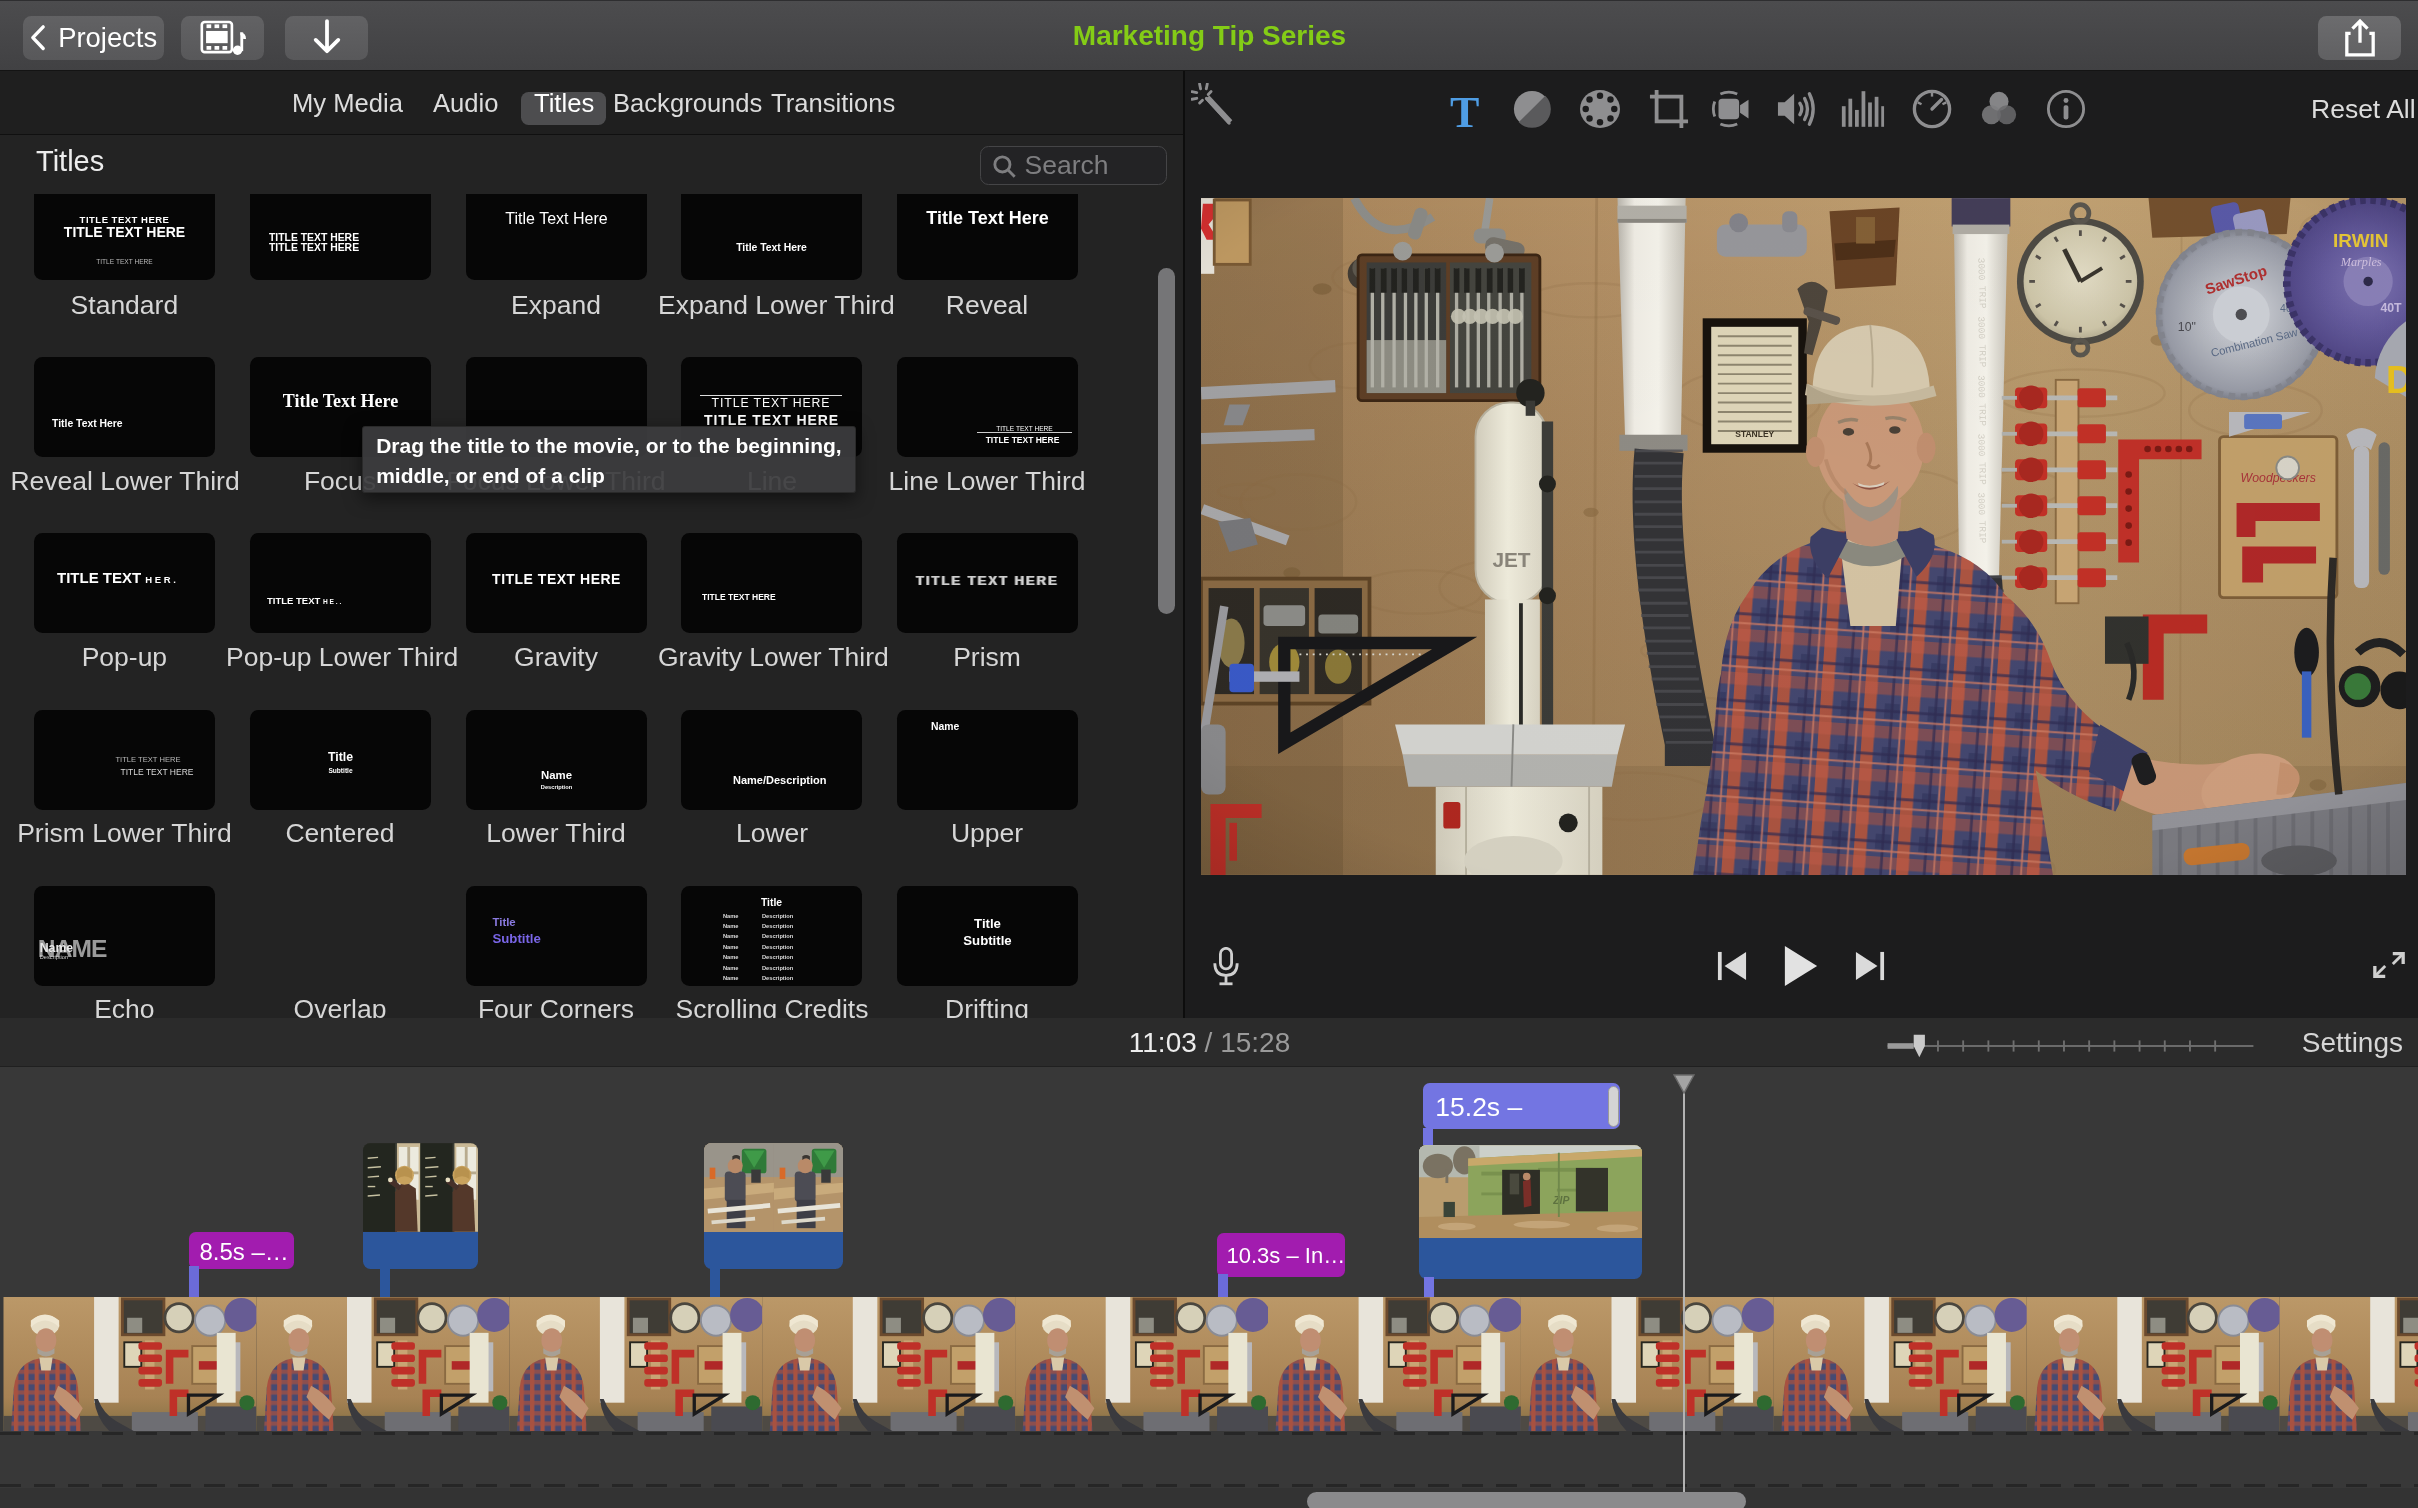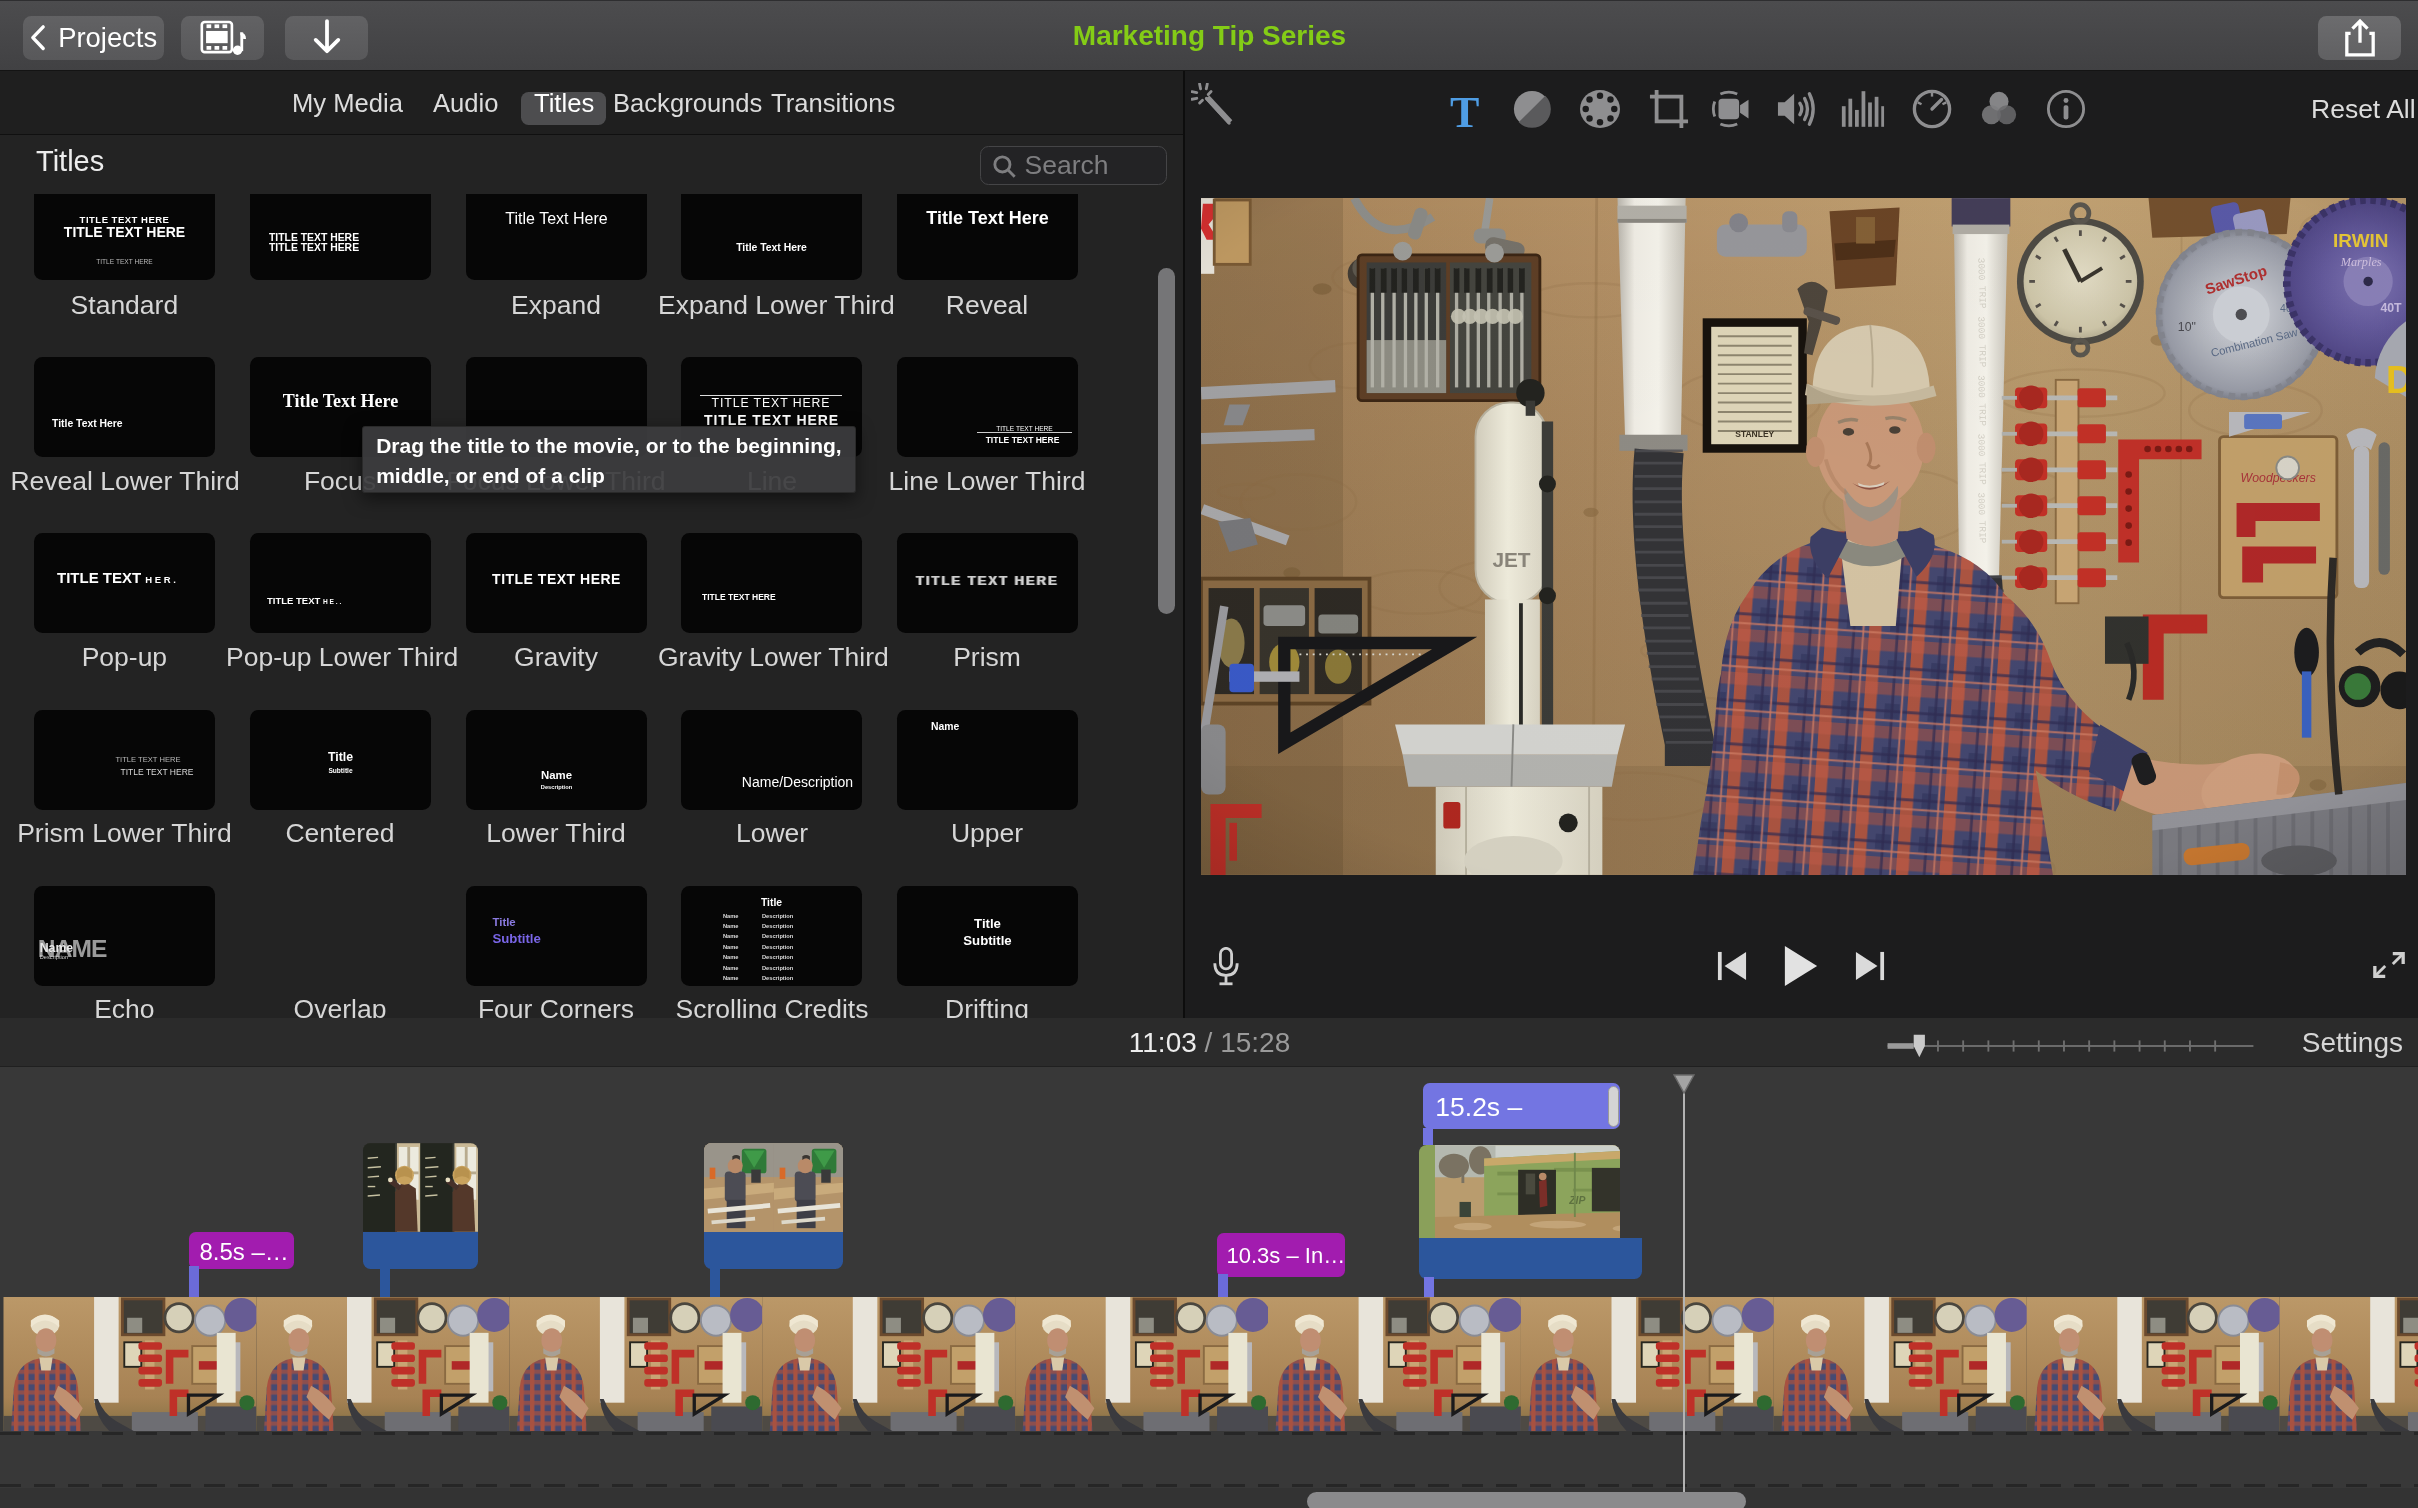--- a/index.html
+++ b/index.html
@@ -193,21 +193,21 @@
         <div style="position:absolute;left:0;top:40px;width:181px;text-align:center;font-size:12.3px;font-weight:bold;">Title</div>
         <div style="position:absolute;left:0;top:57px;width:181px;text-align:center;font-size:6.6px;font-weight:bold;">Subtitle</div>
       </div>
     <div class="tlabel" style="left:226px;top:623px;width:228px;white-space:nowrap;">Centered</div>
     <div class="tile" style="left:466px;top:516px;">
         <div style="position:absolute;left:0;top:59px;width:181px;text-align:center;font-size:11.4px;font-weight:bold;">Name</div>
         <div style="position:absolute;left:0;top:74px;width:181px;text-align:center;font-size:5.7px;font-weight:bold;">Description</div>
       </div>
     <div class="tlabel" style="left:442px;top:623px;width:228px;white-space:nowrap;">Lower Third</div>
     <div class="tile" style="left:681px;top:516px;">
-        <div style="position:absolute;left:52px;top:64px;width:129px;text-align:center;font-size:14px;font-weight:normal;">Name/Description</div>
+        <div style="position:absolute;left:52px;top:64px;width:129px;text-align:left;font-size:11px;font-weight:bold;">Name/Description</div>
       </div>
     <div class="tlabel" style="left:658px;top:623px;width:228px;white-space:nowrap;">Lower</div>
     <div class="tile" style="left:897px;top:516px;">
         <div style="position:absolute;left:34px;top:11.4px;font-size:10.4px;font-weight:bold;">Name</div>
       </div>
     <div class="tlabel" style="left:873px;top:623px;width:228px;white-space:nowrap;">Upper</div>
     <div class="tile" style="left:34px;top:692px;">
         <div style="position:absolute;left:3.8px;top:49px;font-size:24.6px;font-weight:bold;color:#9a9a9a;letter-spacing:-0.9px;">NAME</div>
         <div style="position:absolute;left:5.7px;top:55px;font-size:12.3px;font-weight:bold;color:#e8e8e8;">Name</div>
         <div style="position:absolute;left:5.7px;top:68px;font-size:5.7px;color:#cfcfcf;">Description</div>
@@ -886,21 +886,21 @@
   <div class="pclip" style="left:1217px; top:166px; width:128px; height:44px;">
       <span style="top:9.5px;left:9.5px;font-size:22px;">10.3s – In…</span>
     </div>
   <div class="stub" style="left:1218px; top:207px; width:9.5px; height:24.6px;"></div>
 
   <div class="pclip" style="left:1423px; top:16px; width:197px; height:46px; background:#7375e2;">
       <span style="top:8.5px;">15.2s –</span>
     </div>
   <div class="abs" style="left:1608px; top:19px; width:11.4px; height:41px; background:#d4d4d4; border-radius:5.7px; border:0.9px solid #9a9a9a;"></div>
   <div class="stub" style="left:1423px; top:61px; width:9.5px; height:17px; background:#7375e2;"></div>
-  <div id="thumb-zip" class="abs" style="left:1419px; top:78px; width:201px; height:94px; border-radius:7.6px 7.6px 0 0; overflow:hidden; background:#8aa05a;padding-left:16px;"><svg width="223" height="94" viewBox="0 0 236 99">
+  <div id="thumb-zip" class="abs" style="left:1419px; top:78px; width:223px; height:94px; border-radius:7.6px 7.6px 0 0; overflow:hidden; background:#8aa05a;"><svg width="223" height="94" viewBox="0 0 236 99">
 <rect width="236" height="99" fill="#b99c6e"></rect>
 <rect x="0" y="0" width="236" height="30" fill="#ccd0ca"></rect>
 <path d="M0 0 L64 0 L64 34 L0 34 Z" fill="#b4b8af"></path>
 <g fill="#7a7262">
   <ellipse cx="20" cy="22" rx="16" ry="13"></ellipse>
           <ellipse cx="48" cy="16" rx="12" ry="15"></ellipse>
   <rect x="28" y="26" width="3" height="14"></rect>
 </g>
 <polygon points="52,14 236,4 236,74 52,80" fill="#8ca45c"></polygon>
 <polygon points="52,14 236,4 236,12 52,22" fill="#c8a86a"></polygon>

